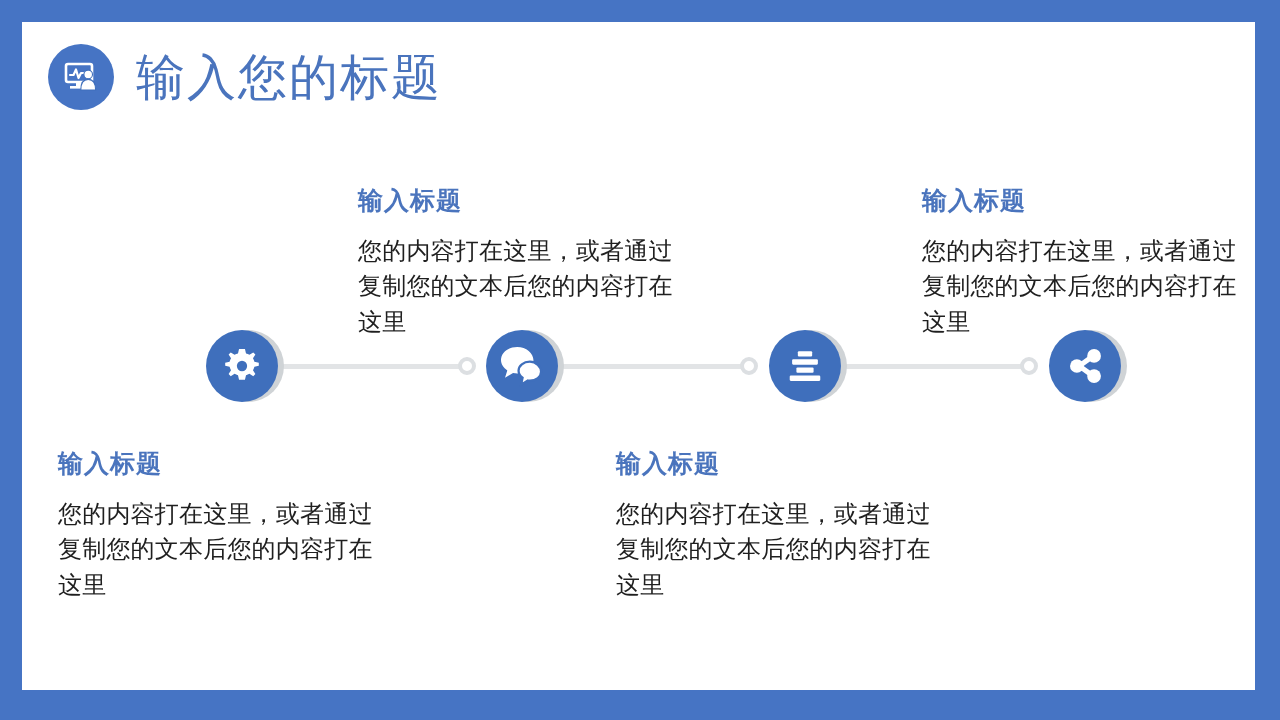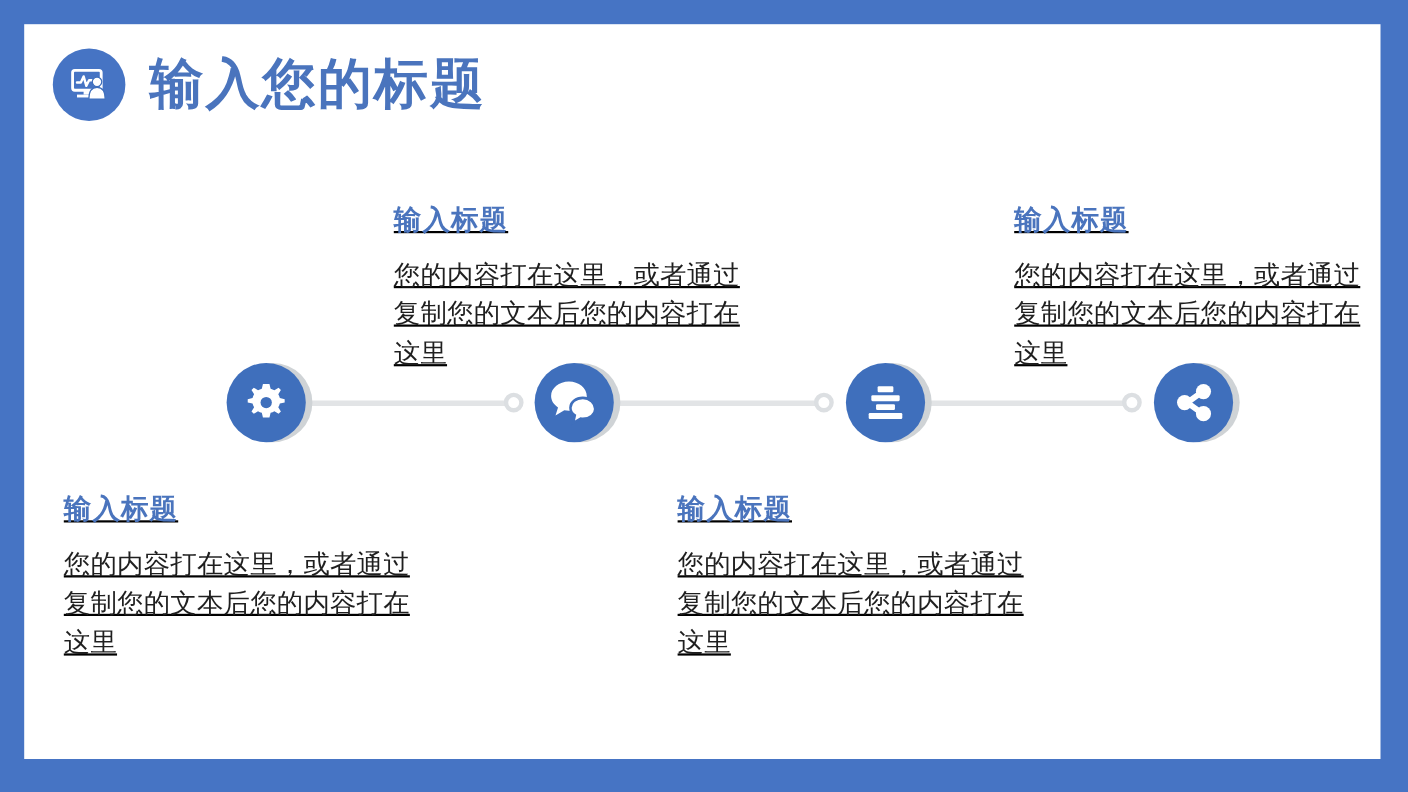--- a/index.html
+++ b/index.html
@@ -46,21 +46,21 @@
     background: #4674c4;
     display: flex;
     align-items: center;
     justify-content: center;
     flex: none;
   }
   .brand-badge svg { display:block; }
   #page-title {
     margin-left: 22px;
     font-size: 49px;
-    font-weight: bold;
+    font-weight: normal;
     color: #4a74bd;
     letter-spacing: 2px;
     line-height: 1;
     white-space: nowrap;
   }
 
   
   #timeline {
     position: absolute;
     left: 0;
@@ -112,21 +112,20 @@
     display: flex;
     align-items: center;
     justify-content: center;
   }
   .icon-disc svg { display:block; }
 
   
   .block {
     position: absolute;
     width: 330px;
-    text-decoration: underline;
   }
   .block-title {
     font-size: 25px;
     font-weight: bold;
     color: #4a74bd;
     line-height: 1.1;
     margin: 0 0 18px 0;
     letter-spacing: 1px;
   }
   .block-body {

